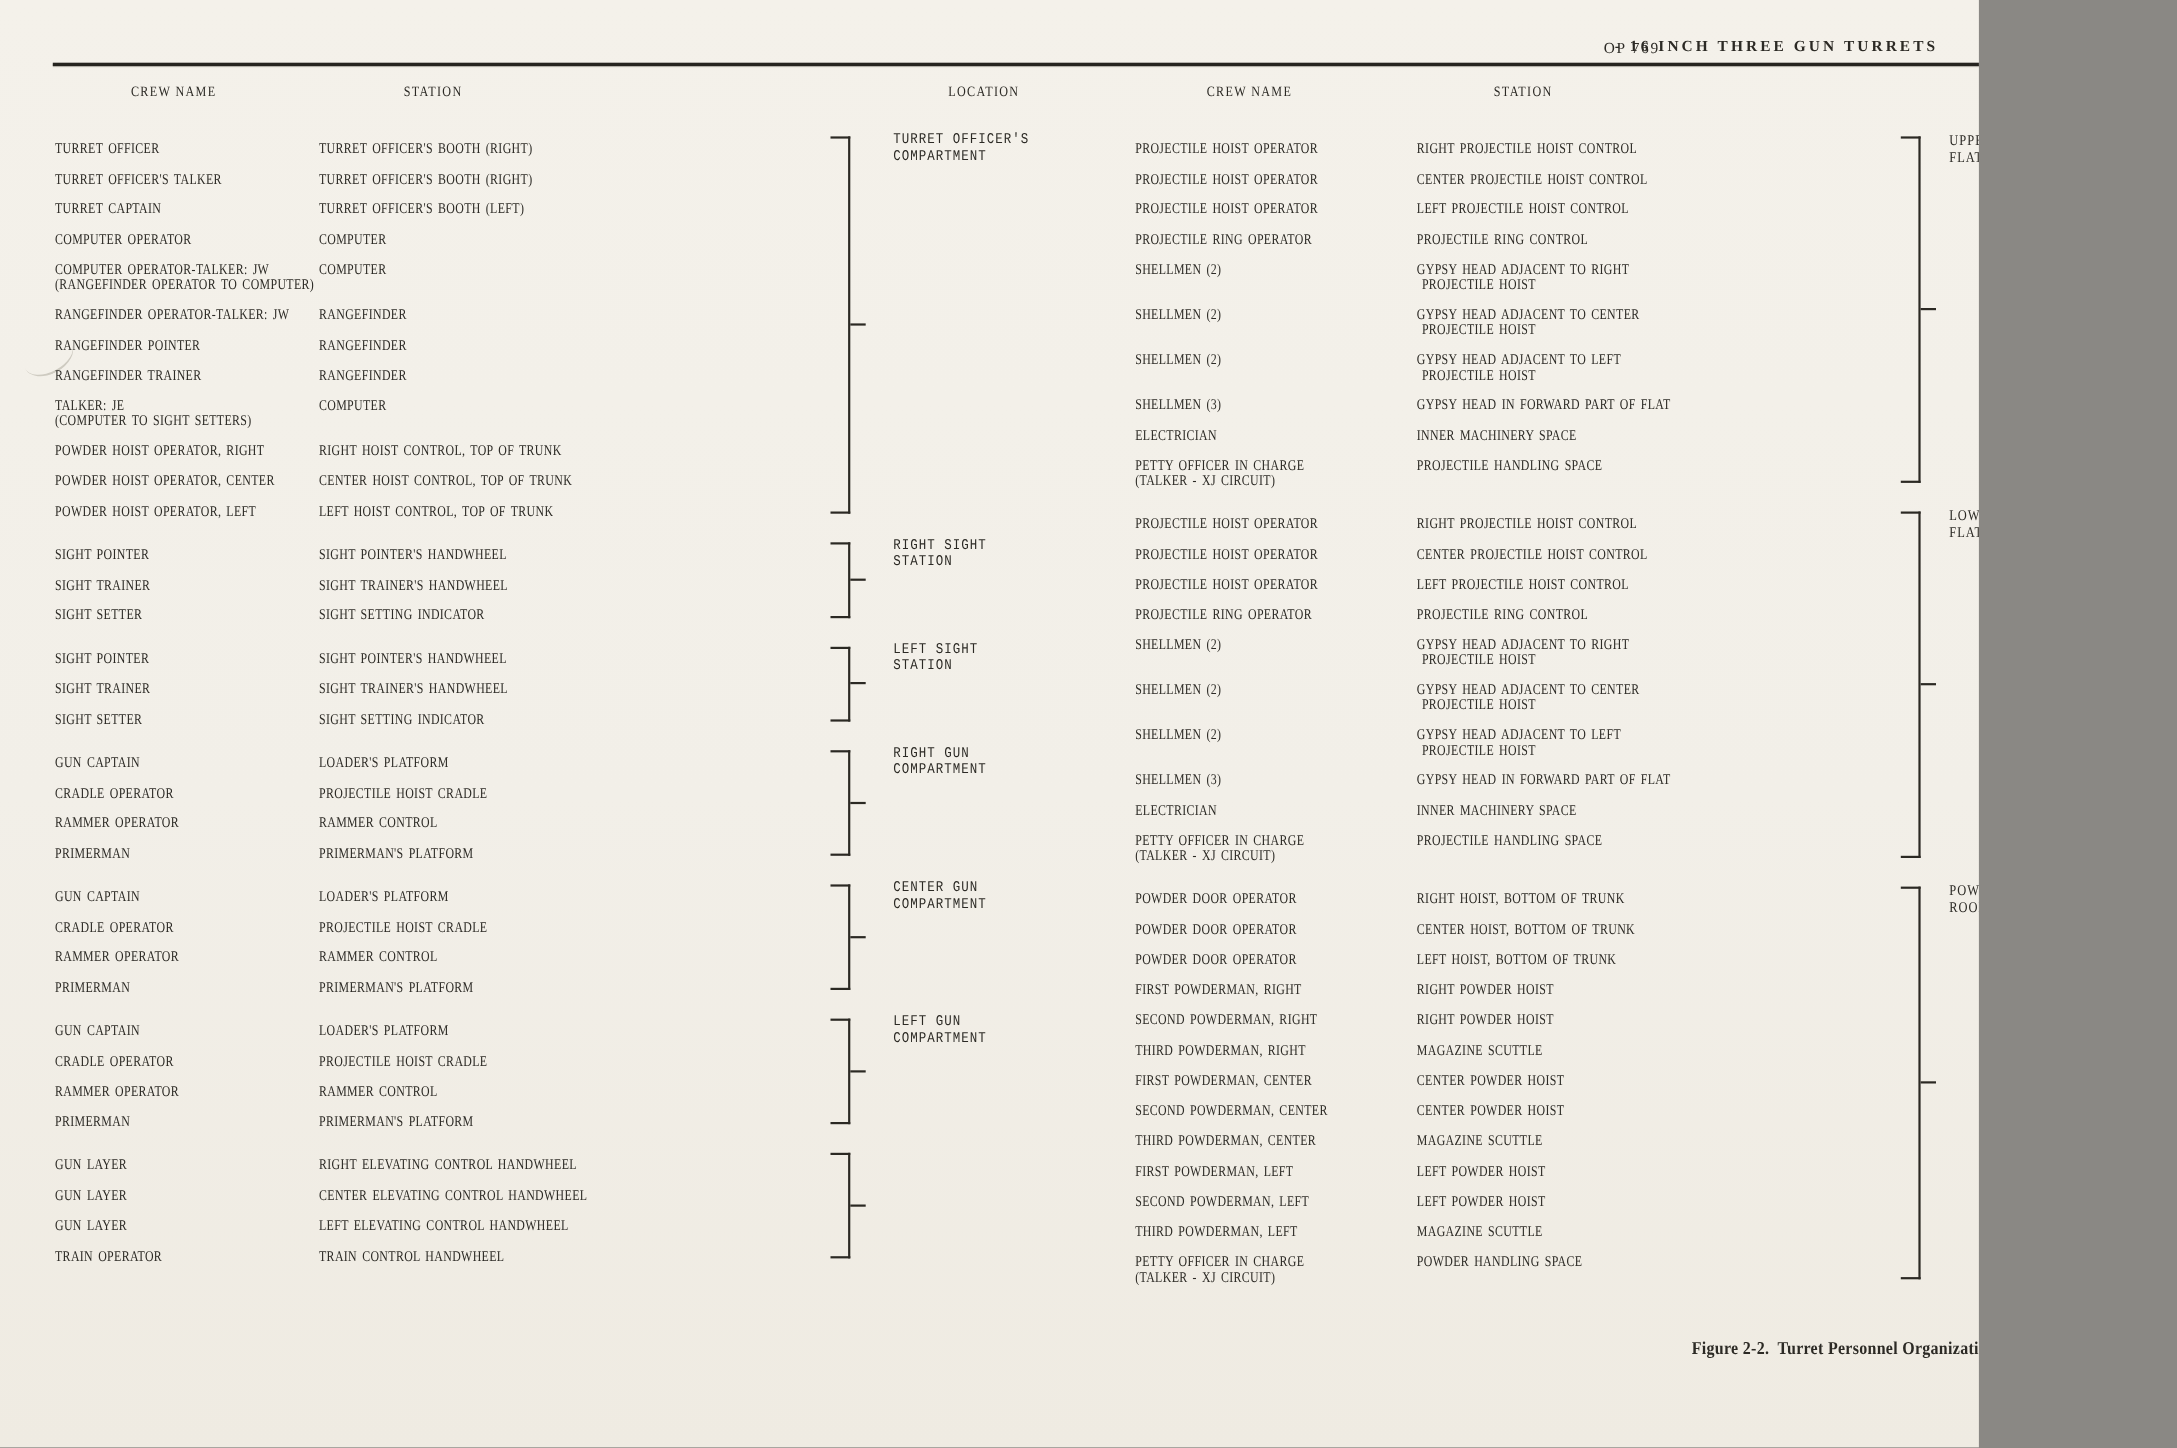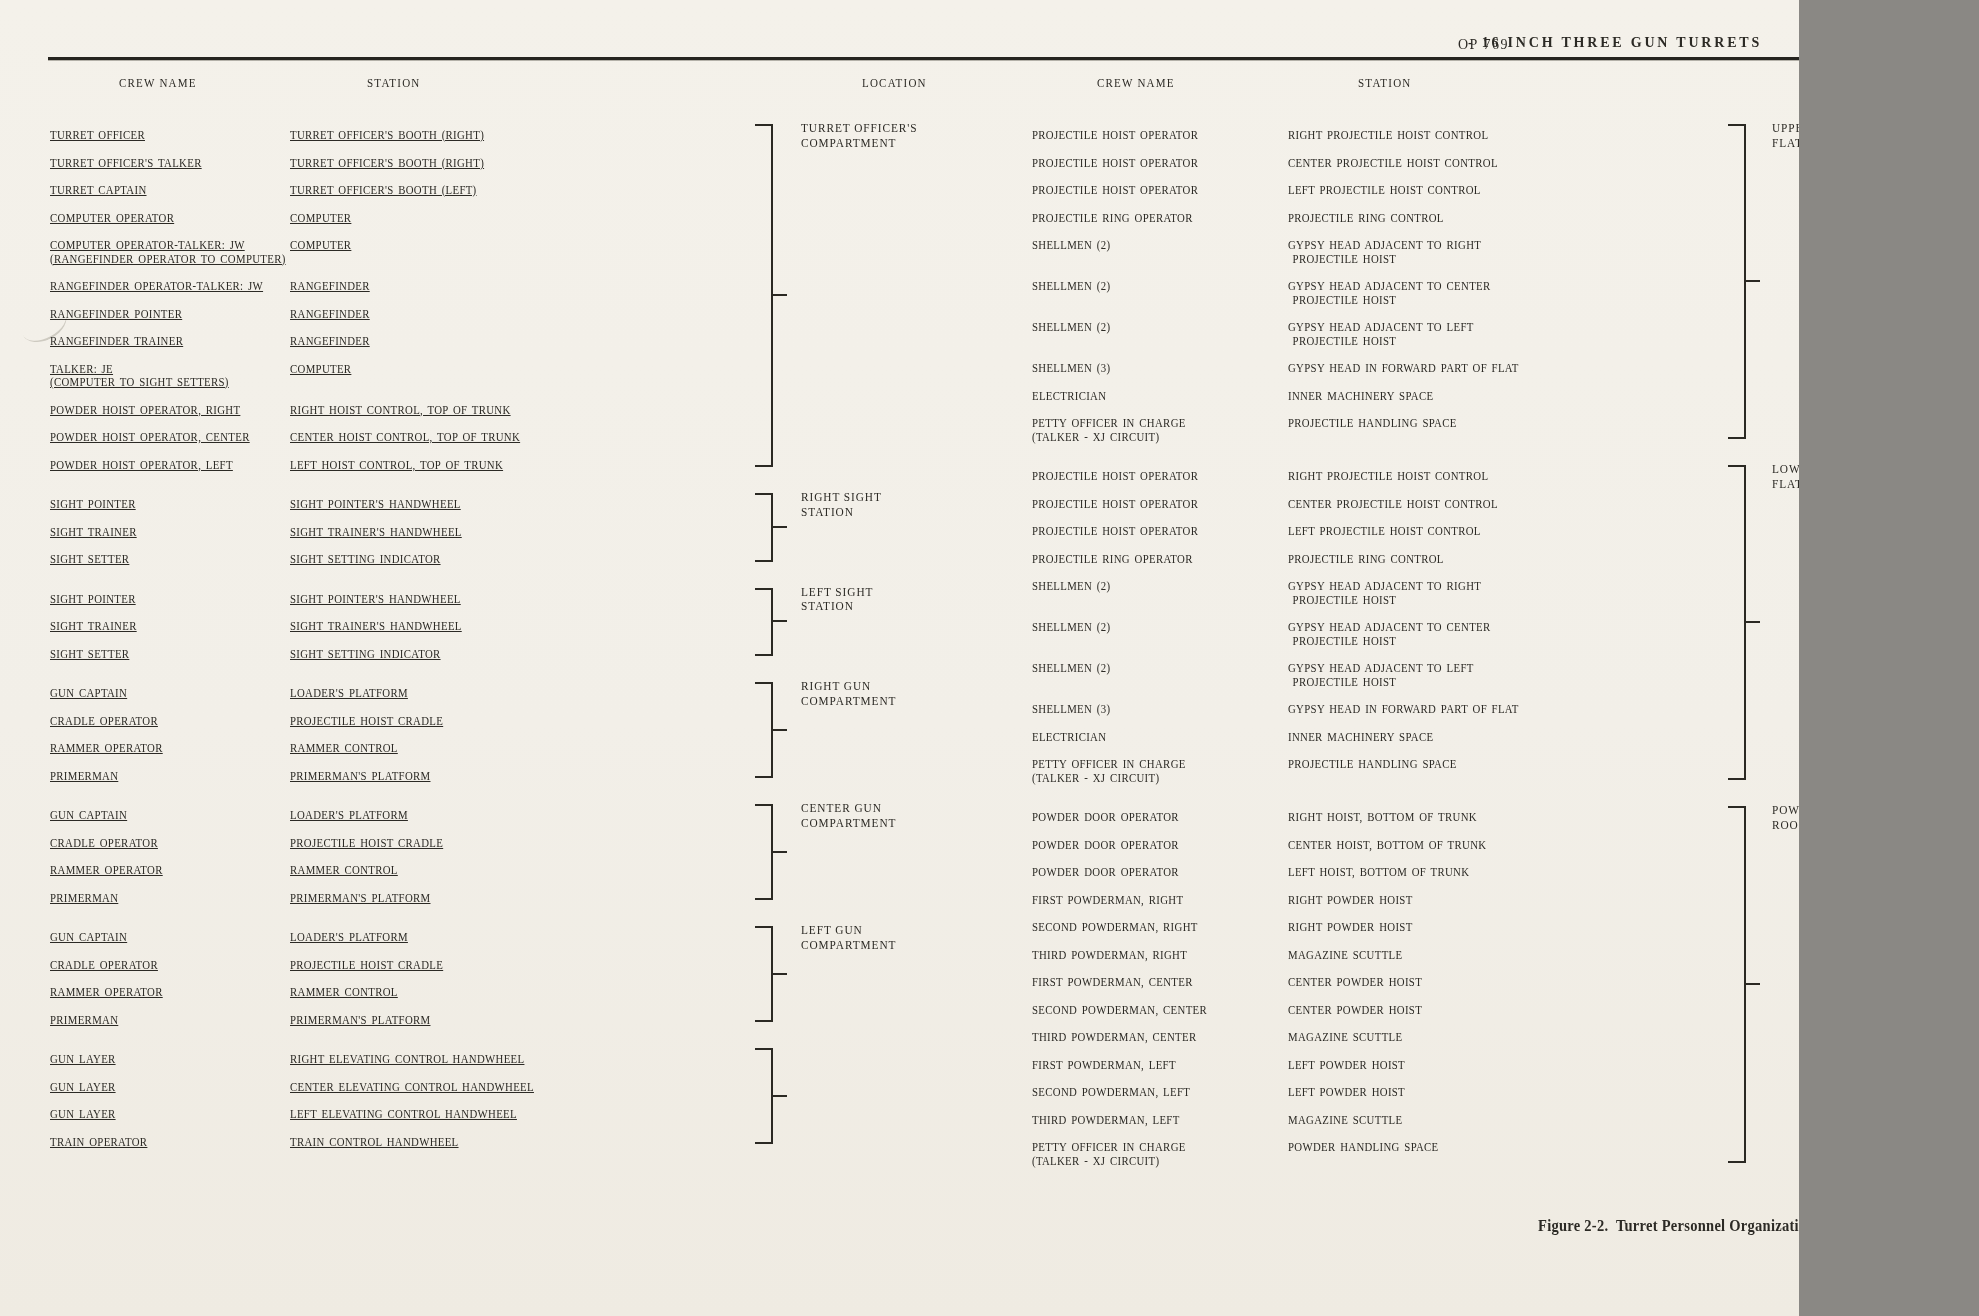--- a/index.html
+++ b/index.html
@@ -18,32 +18,32 @@
   .panel-left{left:50px;width:930px;}
   .panel-right{left:1032px;width:900px;}
   .panel-header{position:relative;height:53px;}
   .col-h{position:absolute;top:7px;font-size:13px;letter-spacing:1.4px;white-space:pre;
     transform:scaleX(.85);transform-origin:0 50%;}
   .panel-left  .h-crew{left:69px;}  .panel-left  .h-station{left:317px;} .panel-left  .h-location{left:812px;}
   .panel-right .h-crew{left:65px;}  .panel-right .h-station{left:326px;} .panel-right .h-location{left:783px;}
   .group{display:flex;align-items:stretch;margin-bottom:12px;}
   .group:last-child{margin-bottom:0;}
   .rows{display:grid;align-content:start;}
-  .panel-left  .rows{grid-template-columns:240px 465px;text-decoration:underline;}
+  .panel-left  .rows{grid-template-columns:240px 465px;}
   .panel-right .rows{grid-template-columns:256px 440px;}
   .row{display:contents;}
   .cell{padding:7px 0;line-height:13.5px;font-size:13.5px;letter-spacing:.4px;word-spacing:2px;
     white-space:pre;transform:scaleX(.8);transform-origin:0 50%;}
   .bracket-col{position:relative;width:18px;flex:none;}
   .bracket{position:absolute;left:0;right:0;top:3px;bottom:11px;
     border:2.5px solid #2b2923;border-left:none;}
   .bracket::after{content:"";position:absolute;left:100%;margin-left:2px;width:14px;height:0;
     top:calc(50% - 1.5px);border-top:2.5px solid #2b2923;}
   .label-col{flex:none;display:flex;align-items:flex-start;}
-  .panel-left  .label-col{width:207px;padding-left:28px;box-sizing:border-box;}
+  .panel-left  .label-col{width:207px;padding-left:39px;box-sizing:border-box;font-family:Liberation Mono, monospace;}
   .panel-right .label-col{width:186px;padding-left:26px;box-sizing:border-box;}
   .group-label{font-size:13.5px;letter-spacing:1.1px;line-height:14.5px;white-space:pre;
     transform:scaleX(.84);transform-origin:0 50%;}
   .figure-caption{position:absolute;left:1538px;top:1216px;font-size:16.5px;font-weight:bold;
     letter-spacing:.3px;white-space:pre;transform:scaleX(.88);transform-origin:0 50%;}
   .page-number{position:absolute;left:1864px;top:1268px;font-size:15px;letter-spacing:1px;white-space:pre;}
 </style>
 </head>
 <body>
 

